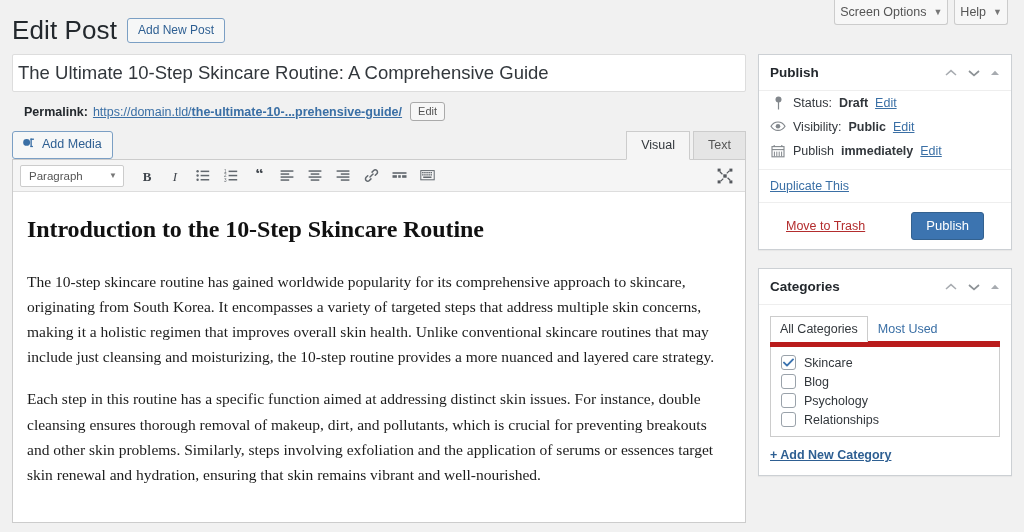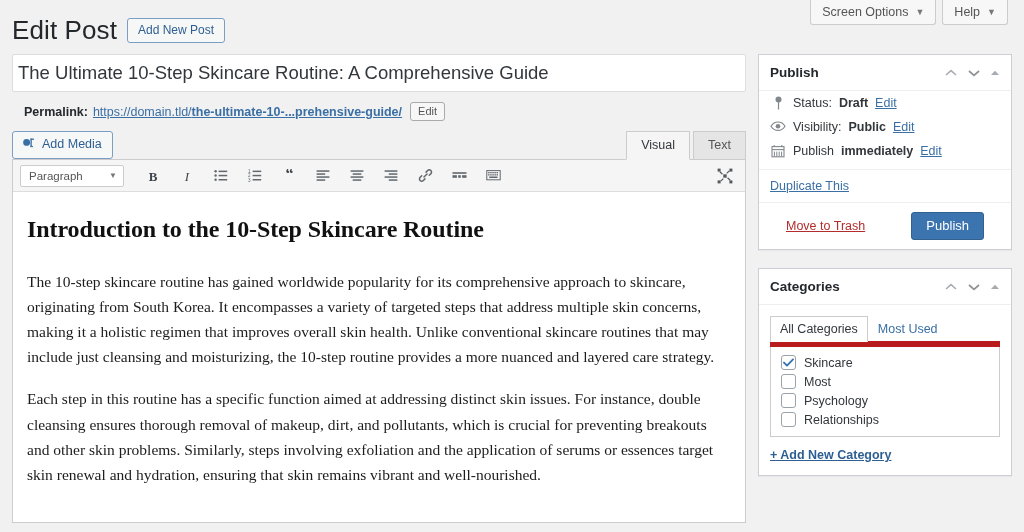--- a/index.html
+++ b/index.html
@@ -12,21 +12,21 @@
     overflow: hidden;
   }
   .page { position: relative; width: 1024px; height: 532px; }
 
   
   .topbar {
     position: absolute; top: 0; left: 0; width: 1024px; height: 26px;
     display: flex; justify-content: flex-end; align-items: flex-start;
   }
   .meta-btn {
-    height: 25px; padding: 0 11px;
+    height: 25px; padding: 0 5px;
     background: #f7f7f7;
     border: 1px solid #ccc; border-top: none;
     border-radius: 0 0 3px 3px;
     font-size: 12.5px; color: #555;
     display: flex; align-items: center; gap: 7px;
     cursor: pointer; white-space: nowrap;
   }
   .meta-btn + .meta-btn { margin-left: 6px; }
   .meta-btn .caret { font-size: 9px; color: #777; line-height: 1; }
   .topbar .spacer { width: 16px; }
@@ -100,21 +100,21 @@
   .ed-tab + .ed-tab { margin-left: 3px; }
 
   
   .editor-wrap {
     border: 1px solid #ccc; background: #fff;
     width: 734px;
   }
   .tool-row {
     background: #f5f5f5; border-bottom: 1px solid #ddd;
     height: 32px; display: flex; align-items: center;
-    padding: 0 7px; gap: 8px;
+    padding: 0 7px; gap: 2px;
   }
   .fmt-select {
     height: 22px; min-width: 104px;
     background: #fff; border: 1px solid #ccc; border-radius: 2px;
     font-size: 11.5px; color: #555;
     display: flex; align-items: center; justify-content: space-between;
     padding: 0 6px 0 8px; margin-right: 8px; cursor: pointer;
   }
   .fmt-select .caret { font-size: 8px; color: #777; }
   .tbtn {
@@ -506,21 +506,21 @@
               <svg width="11" height="9" viewBox="0 0 11 9" fill="none" stroke="#3c74b0" stroke-width="1.9" stroke-linecap="round" stroke-linejoin="round">
                   <path d="M1 4.6 L4 7.6 L10 1.4"></path>
                 </svg>
             </span>
             <span>Skincare</span>
           </label>
           <label class="cat-item">
             <span class="cbx">
               
             </span>
-            <span>Most</span>
+            <span>Blog</span>
           </label>
           <label class="cat-item">
             <span class="cbx">
               
             </span>
             <span>Psychology</span>
           </label>
           <label class="cat-item">
             <span class="cbx">
               

